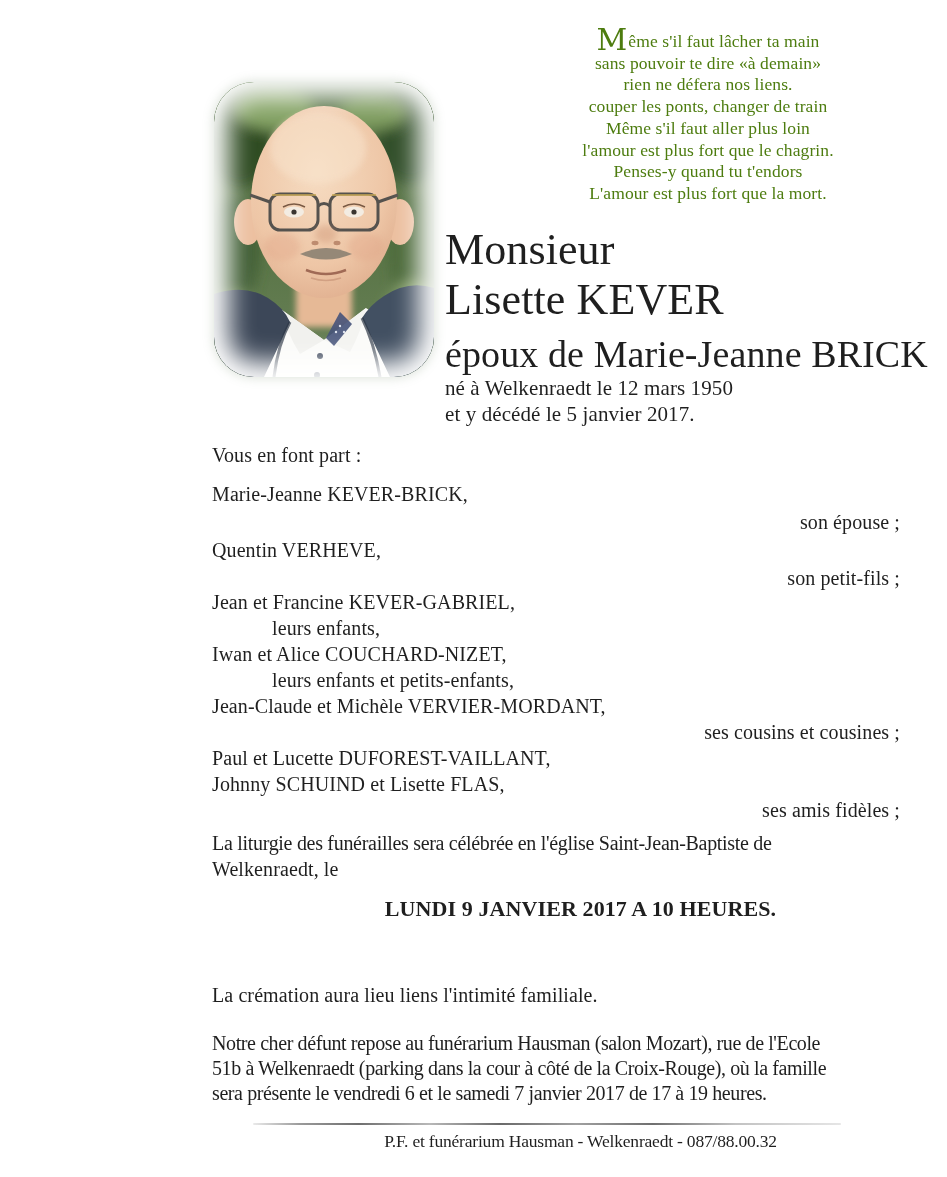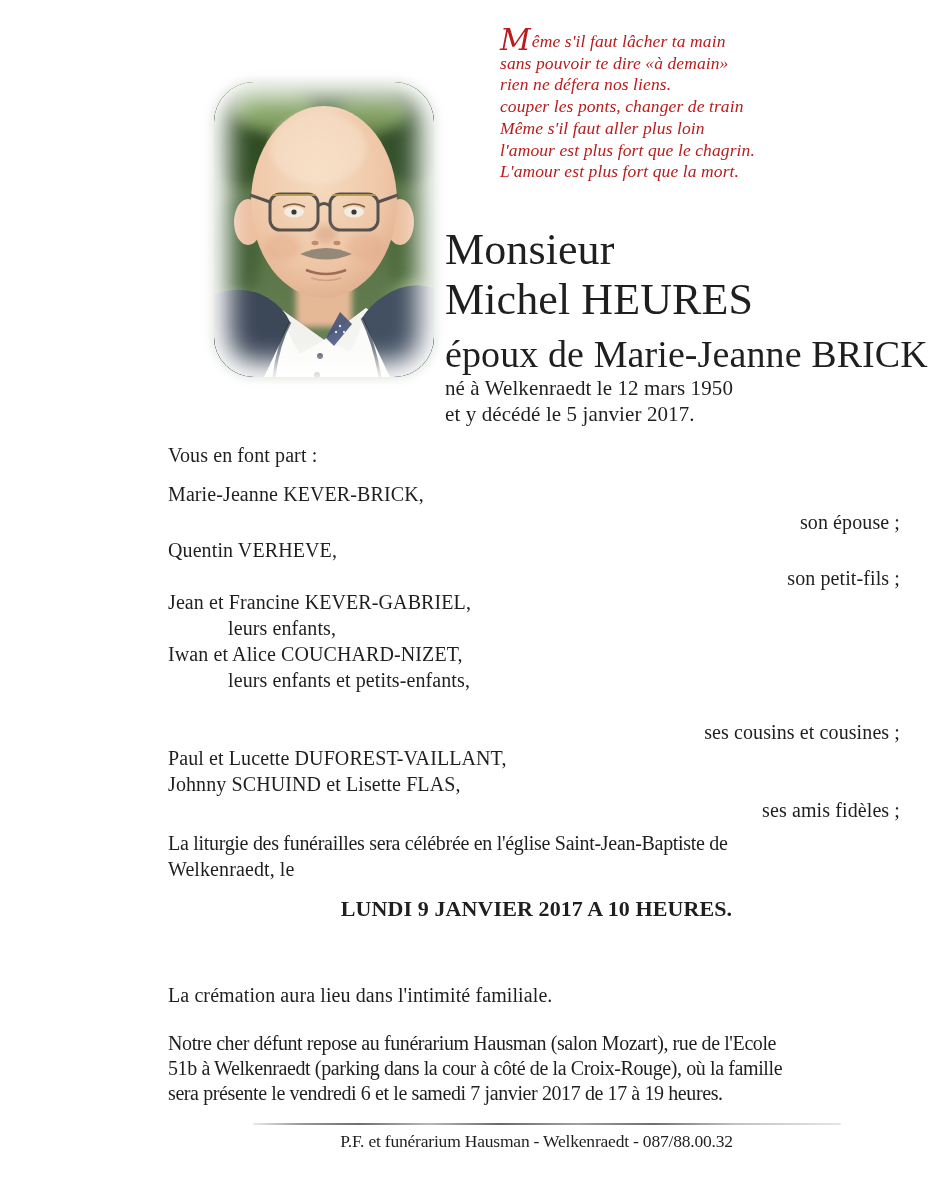--- a/index.html
+++ b/index.html
@@ -15,36 +15,36 @@
     box-shadow:0 0 10px 2px rgba(140,160,130,0.25);
   }
   .photo svg { display:block; width:100%; height:100%; }
   .photo::after {
     content:""; position:absolute; inset:0; border-radius:40px;
     box-shadow:inset 0 0 26px 15px #ffffff; pointer-events:none;
   }
   
   .poem {
     position:absolute; left:500px; top:31px; width:416px;
-    text-align:left; font-style:italic; font-size:17.5px;
-    line-height:21.7px; color:#b91c1c; white-space:nowrap;
+    text-align:center; font-size:17.5px;
+    line-height:21.7px; color:#4d7c0f; white-space:nowrap;
   }
   .poem .initial {
     font-family:"DejaVu Serif", serif; font-size:30px; line-height:0;
     vertical-align:-3px; margin-right:1px;
   }
   
   .tcol { position:absolute; left:445px; width:502px; text-align:left; white-space:nowrap; }
   .t1 { top:228px; font-size:44px; line-height:44px; }
   .t2 { top:278px; font-size:44px; line-height:44px; }
   .t3 { top:338px; font-size:38px; line-height:33px; }
   .t4 { top:378px; font-size:21px; line-height:21px; }
   .t5 { top:404px; font-size:21px; line-height:21px; }
   
-  .bl { position:absolute; font-size:20px; line-height:26px; white-space:nowrap; }
+  .bl { position:absolute; font-size:20px; line-height:26px; white-space:nowrap;margin-left:44px; }
   .ln-intro {top:442px; left:168px;}
   .ln-f0  {top:481px; left:168px;}
   .ln-f1  {top:509px; right:47px;}
   .ln-f2  {top:537px; left:168px;}
   .ln-f3  {top:565px; right:47px;}
   .ln-f4  {top:589px; left:168px;}
   .ln-f5  {top:615px; left:228px;}
   .ln-f6  {top:641px; left:168px;}
   .ln-f7  {top:667px; left:228px;}
   .ln-f8  {top:693px; left:168px;}
@@ -164,47 +164,49 @@
     </svg>
   </div>
 
   <div class="poem">
     <div><span class="initial">M</span><span>ême s'il faut lâcher ta main</span></div>
     <div>sans pouvoir te dire «à demain»</div>
     <div>rien ne défera nos liens.</div>
     <div>couper les ponts, changer de train</div>
     <div>Même s'il faut aller plus loin</div>
     <div>l'amour est plus fort que le chagrin.</div>
+    <div>Penses-y quand tu t'endors</div>
     <div>L'amour est plus fort que la mort.</div>
   </div>
 
   <div class="tcol t1">Monsieur</div>
-  <div class="tcol t2">Michel HEURES</div>
+  <div class="tcol t2">Lisette KEVER</div>
   <div class="tcol t3">époux de Marie-Jeanne BRICK</div>
   <div class="tcol t4">né à Welkenraedt le 12 mars 1950</div>
   <div class="tcol t5">et y décédé le 5 janvier 2017.</div>
 
   <div class="bl ln-intro">Vous en font part :</div>
   <div class="bl ln-f0">Marie-Jeanne KEVER-BRICK,</div>
   <div class="bl ln-f1">son épouse ;</div>
   <div class="bl ln-f2">Quentin VERHEVE,</div>
   <div class="bl ln-f3">son petit-fils ;</div>
   <div class="bl ln-f4">Jean et Francine KEVER-GABRIEL,</div>
   <div class="bl ln-f5">leurs enfants,</div>
   <div class="bl ln-f6">Iwan et Alice COUCHARD-NIZET,</div>
   <div class="bl ln-f7">leurs enfants et petits-enfants,</div>
+  <div class="bl ln-f8">Jean-Claude et Michèle VERVIER-MORDANT,</div>
   <div class="bl ln-f9">ses cousins et cousines ;</div>
   <div class="bl ln-f10">Paul et Lucette DUFOREST-VAILLANT,</div>
   <div class="bl ln-f11">Johnny SCHUIND et Lisette FLAS,</div>
   <div class="bl ln-f12">ses amis fidèles ;</div>
 
   <div class="bl ln-lit1">La liturgie des funérailles sera célébrée en l'église Saint-Jean-Baptiste de</div>
   <div class="bl ln-lit2">Welkenraedt, le</div>
   <div class="bl ln-date">LUNDI 9 JANVIER 2017 A 10 HEURES.</div>
-  <div class="bl ln-crem">La crémation aura lieu dans l'intimité familiale.</div>
+  <div class="bl ln-crem">La crémation aura lieu liens l'intimité familiale.</div>
   <div class="bl ln-rep1">Notre cher défunt repose au funérarium Hausman (salon Mozart), rue de l'Ecole</div>
   <div class="bl ln-rep2">51b à Welkenraedt (parking dans la cour à côté de la Croix-Rouge), où la famille</div>
   <div class="bl ln-rep3">sera présente le vendredi 6 et le samedi 7 janvier 2017 de 17 à 19 heures.</div>
 
   <div class="rule"></div>
   <div class="bl ln-foot">P.F. et funérarium Hausman - Welkenraedt - 087/88.00.32</div>
 
 </div>
 
 </body></html>

